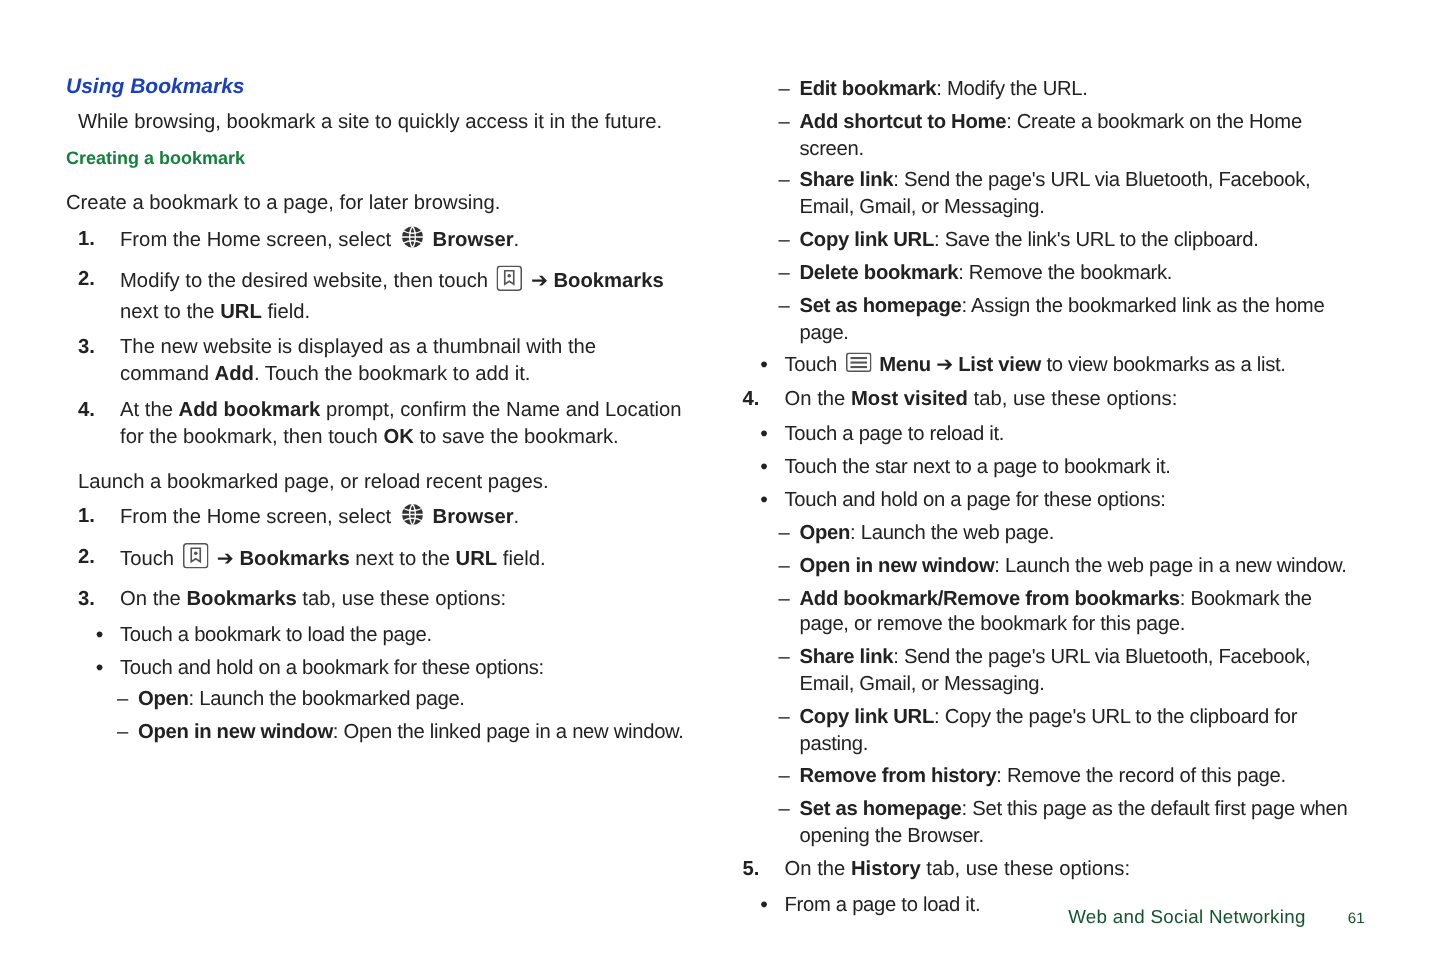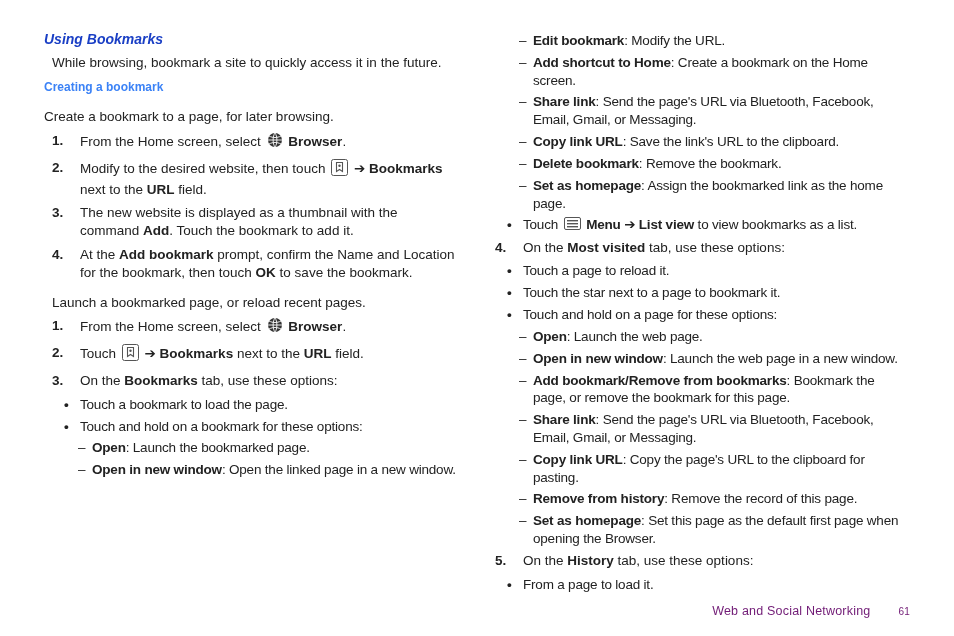--- a/index.html
+++ b/index.html
@@ -7,21 +7,21 @@
     padding: 0;
     background: #fff;
     font-family: Arial, Helvetica, sans-serif;
     color: #222;
   }
   .page {
     width: 954px;
     height: 636px;
     position: relative;
     box-sizing: border-box;
-    padding: 30px 44px 10px 44px;
+    padding: 48px 44px 10px 44px;
   }
   .columns {
     display: flex;
     gap: 36px;
     height: 555px;
   }
   .col {
     flex: 1;
     font-size: 13.5px;
     line-height: 1.32;
@@ -34,21 +34,21 @@
     margin: 0 0 6px 0;
     font-family: Arial, Helvetica, sans-serif;
   }
   .para {
     margin: 2px 0 8px 8px;
   }
   .para2 {
     margin: 12px 0 6px 0;
   }
   .h-sub {
-    color: #3b82f6;
+    color: #15803d;
     font-weight: bold;
     font-size: 12px;
     margin: 4px 0 6px 0;
   }
   .step {
     display: flex;
     margin: 3px 0 6px 8px;
   }
   .step-num {
     flex: 0 0 28px;
@@ -89,21 +89,21 @@
   .icon {
     display: inline-block;
     vertical-align: middle;
     margin: 0 2px;
   }
   .footer {
     position: absolute;
     bottom: 18px;
     right: 44px;
     font-size: 12.5px;
-    color: #701a75;
+    color: #14532d;
     letter-spacing: 0.2px;
     display: flex;
     align-items: baseline;
     gap: 28px;
   }
   .pagenum { font-size: 10px; }
 </style>
 </head>
 <body>
 

